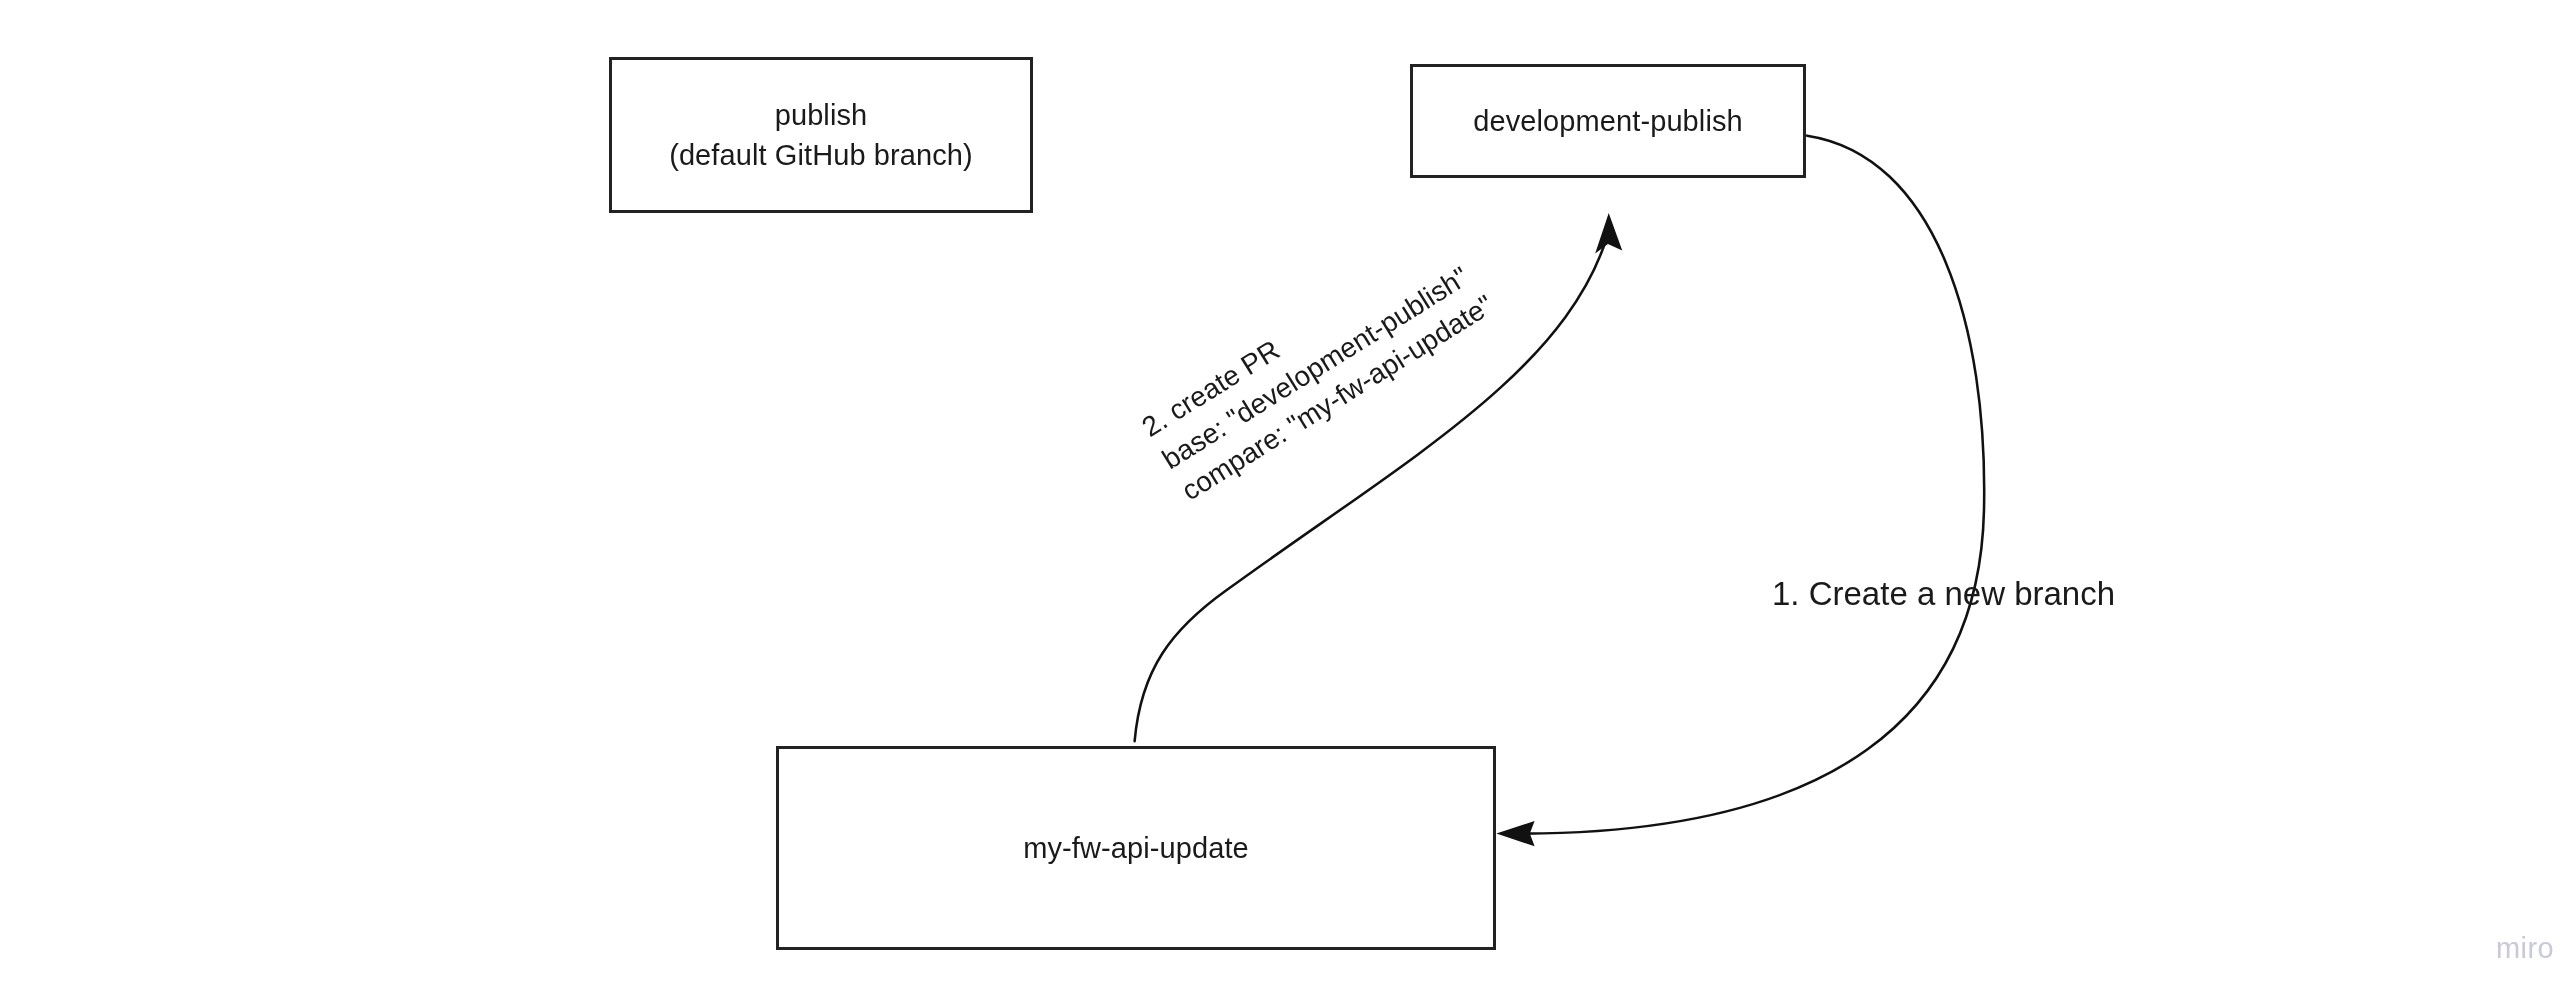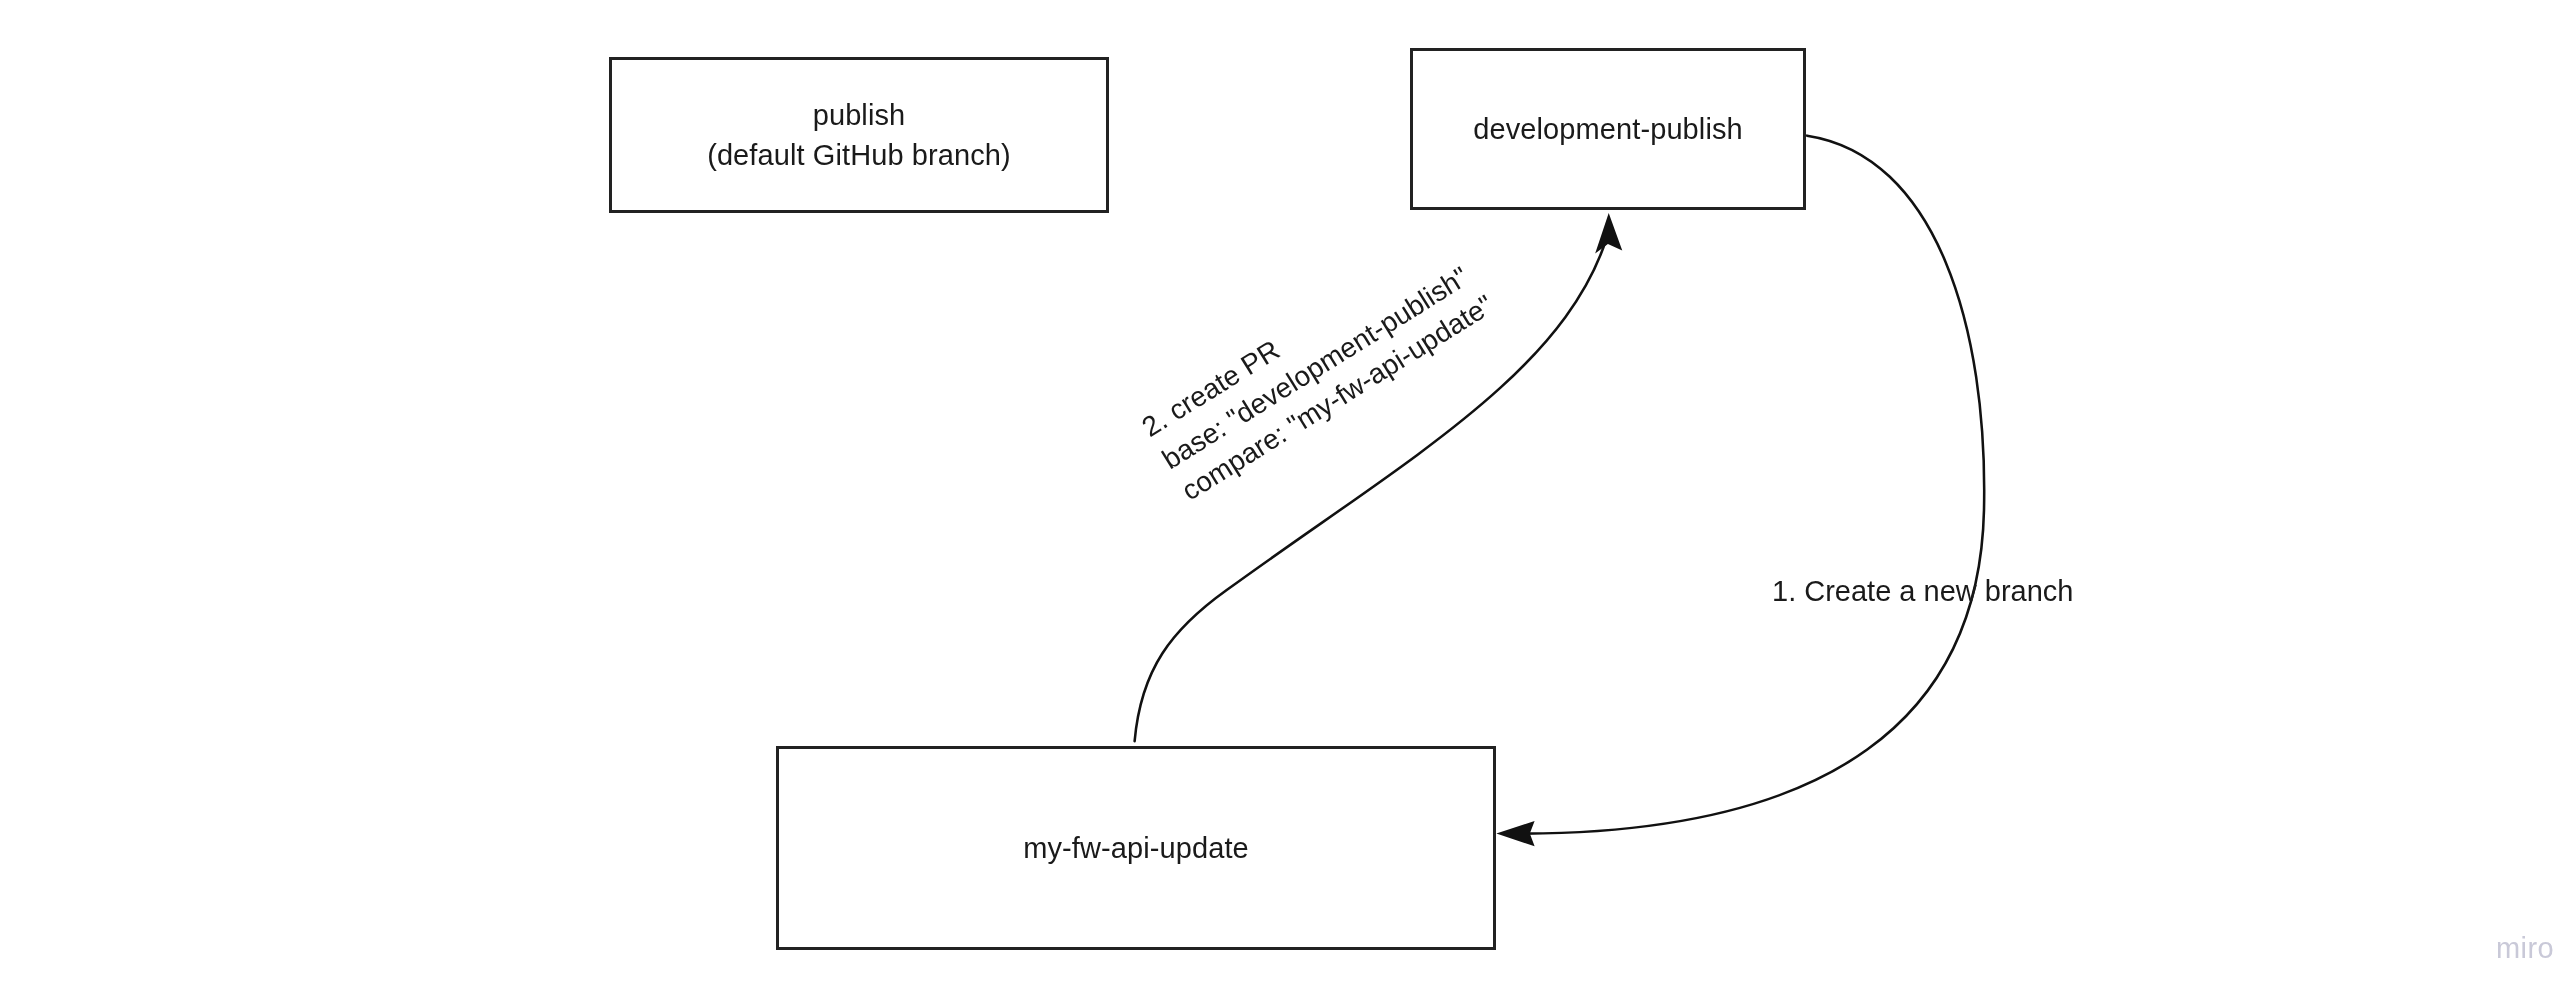--- a/index.html
+++ b/index.html
@@ -36,28 +36,28 @@
     z-index: 3;
   }
   .node .node-label {
     white-space: pre-line;
     display: block;
   }
 
   #node-publish {
     left: 609px;
     top: 57px;
-    width: 500px;
+    width: 424px;
     height: 156px;
   }
   #node-development-publish {
     left: 1410px;
-    top: 48px;
+    top: 64px;
     width: 396px;
-    height: 162px;
+    height: 114px;
   }
   #node-my-fw-api-update {
     left: 776px;
     top: 746px;
     width: 720px;
     height: 204px;
   }
 
   
   #connectors {
@@ -85,21 +85,21 @@
     position: absolute;
     color: #1a1a1a;
     font-size: 28px;
     line-height: 1.34;
     white-space: pre;
     z-index: 4;
   }
   #label-create-branch {
     left: 1772px;
     top: 572px;
-    font-size: 29px;
+    font-size: 33px;
   }
   #label-create-pr {
     left: 1135px;
     top: 414px;
     transform: rotate(-32deg);
     transform-origin: 0 0;
     font-size: 28px;
   }
 
   

